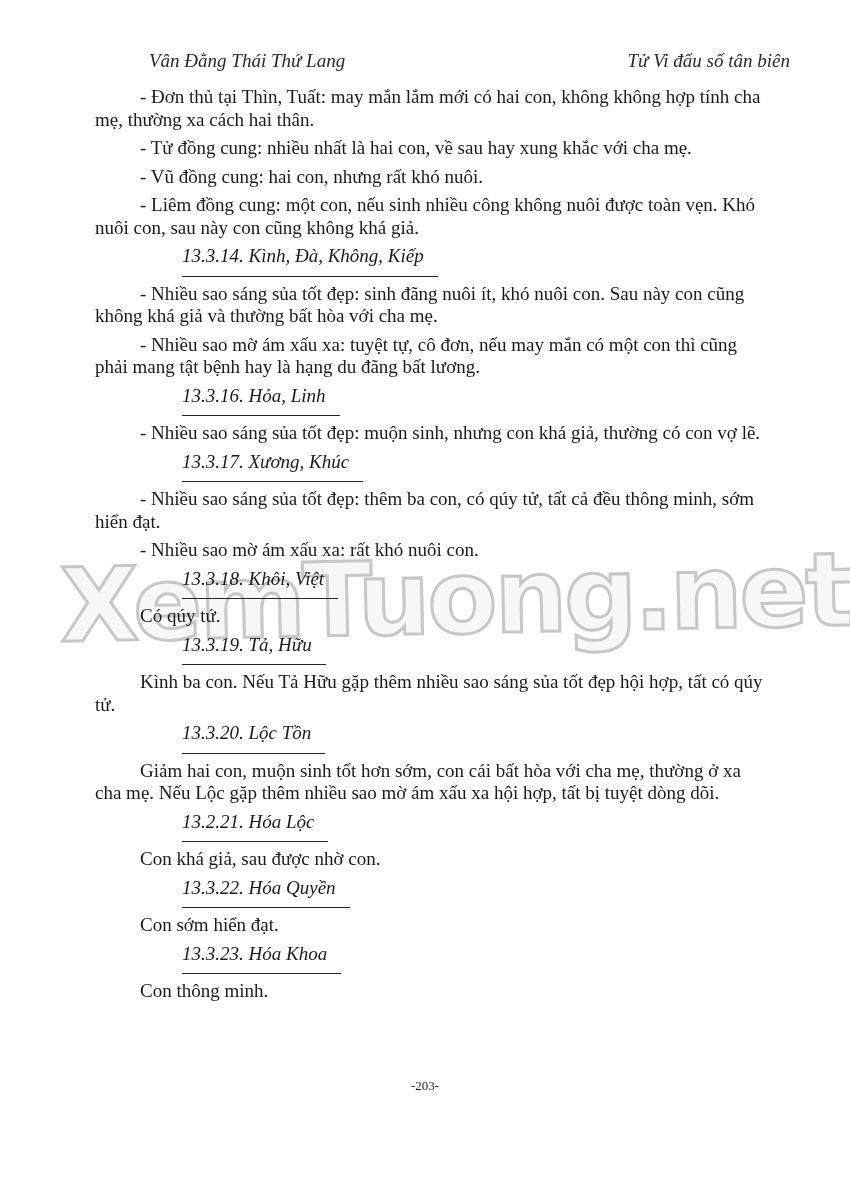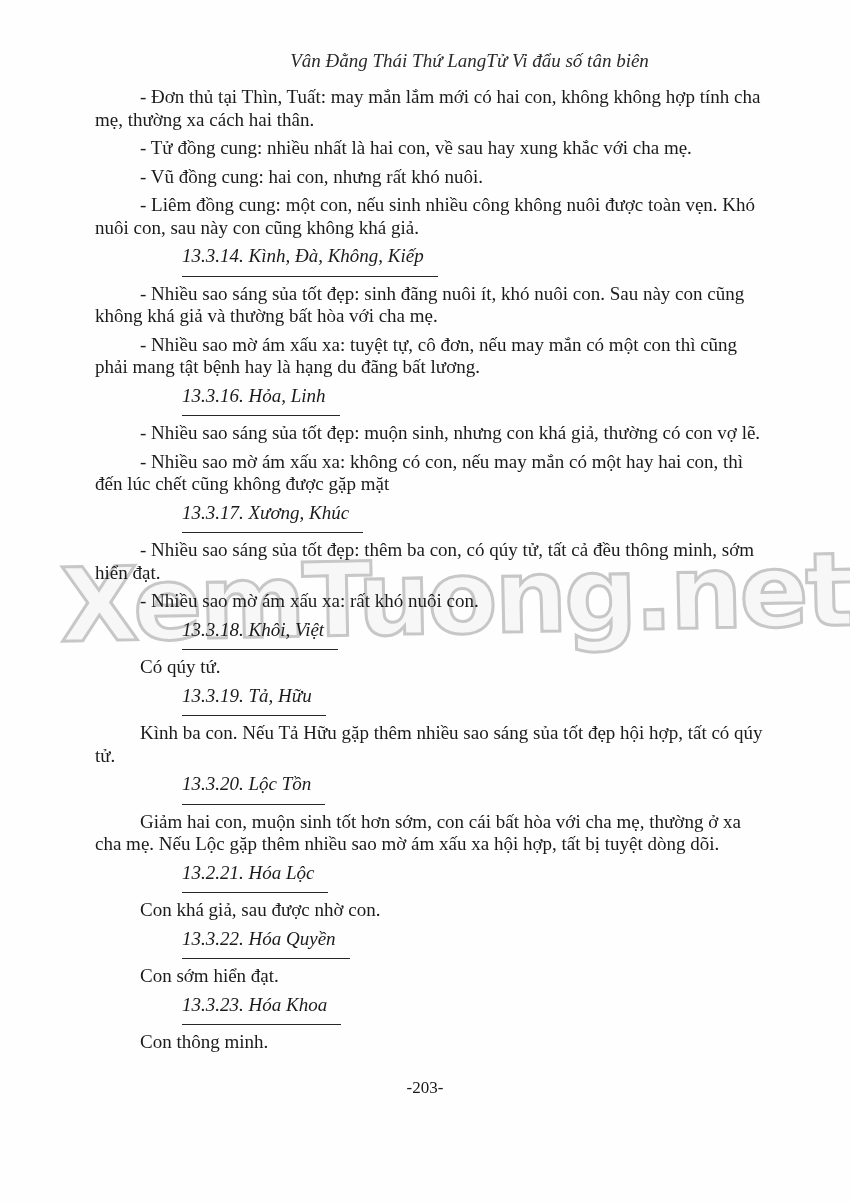--- a/index.html
+++ b/index.html
@@ -6,21 +6,21 @@
   .page{
     position:relative;
     width:850px;height:1202px;
     background:#fefefe;
     overflow:hidden;
     font-family:"Liberation Serif","DejaVu Serif",serif;
     color:#1b1b1b;
   }
   .running-header{
     position:absolute;top:50px;left:108px;right:60px;
-    display:flex;justify-content:center;
+    display:flex;justify-content:space-between;
     font-style:italic;font-size:19px;color:#2a2a2a;margin-left:41px;
   }
   .doc-body{
     position:absolute;top:86px;left:95px;width:676px;
     font-size:19px;line-height:22.5px;
     z-index:2;
   }
   .para{margin:0 0 6px 0;text-indent:45px;text-align:left;}
   .heading{
     margin:4px 0 6px 87px;
@@ -40,21 +40,21 @@
     font-size:102px;
     letter-spacing:-3px;
     white-space:nowrap;
     color:rgba(236,236,236,0.38);
     -webkit-text-stroke:3px #c7c7c7;
     transform:rotate(-1.2deg);
     user-select:none;
   }
   .page-number{
     position:absolute;top:1078px;left:0;right:0;
-    text-align:center;font-size:17px;color:#1b1b1b;
+    text-align:center;font-size:13px;color:#1b1b1b;
     z-index:2;
   }
   .footer-banner{
     position:absolute;top:1148px;left:0;right:0;height:54px;
     display:flex;align-items:center;justify-content:center;
     z-index:2;
   }
   .footer-text{
     font-family:"Liberation Sans","DejaVu Sans",sans-serif;
     font-size:31px;font-weight:500;color:#141414;
@@ -78,21 +78,20 @@
   <div class="doc-body">
       <div class="para">- Đơn thủ tại Thìn, Tuất: may mắn lắm mới có hai con, không không hợp tính cha mẹ, thường xa cách hai thân.</div>
       <div class="para">- Tử đồng cung: nhiều nhất là hai con, về sau hay xung khắc với cha mẹ.</div>
       <div class="para">- Vũ đồng cung: hai con, nhưng rất khó nuôi.</div>
       <div class="para">- Liêm đồng cung: một con, nếu sinh nhiều công không nuôi được toàn vẹn. Khó nuôi con, sau này con cũng không khá giả.</div>
       <div class="heading"><span>13.3.14. Kình, Đà, Không, Kiếp</span></div>
       <div class="para">- Nhiều sao sáng sủa tốt đẹp: sinh đãng nuôi ít, khó nuôi con. Sau này con cũng không khá giả và thường bất hòa với cha mẹ.</div>
       <div class="para">- Nhiều sao mờ ám xấu xa: tuyệt tự, cô đơn, nếu may mắn có một con thì cũng phải mang tật bệnh hay là hạng du đãng bất lương.</div>
       <div class="heading"><span>13.3.16. Hỏa, Linh</span></div>
       <div class="para">- Nhiều sao sáng sủa tốt đẹp: muộn sinh, nhưng con khá giả, thường có con vợ lẽ.</div>
-      <div class="para">- Nhiều sao mờ ám xấu xa: không có con, nếu may mắn có một hay hai con, thì đến lúc chết cũng không được gặp mặt</div>
       <div class="heading"><span>13.3.17. Xương, Khúc</span></div>
       <div class="para">- Nhiều sao sáng sủa tốt đẹp: thêm ba con, có qúy tử, tất cả đều thông minh, sớm hiển đạt.</div>
       <div class="para">- Nhiều sao mờ ám xấu xa: rất khó nuôi con.</div>
       <div class="heading"><span>13.3.18. Khôi, Việt</span></div>
       <div class="para">Có qúy tứ.</div>
       <div class="heading"><span>13.3.19. Tả, Hữu</span></div>
       <div class="para">Kình ba con. Nếu Tả Hữu gặp thêm nhiều sao sáng sủa tốt đẹp hội hợp, tất có qúy tử.</div>
       <div class="heading"><span>13.3.20. Lộc Tồn</span></div>
       <div class="para">Giảm hai con, muộn sinh tốt hơn sớm, con cái bất hòa với cha mẹ, thường ở xa cha mẹ. Nếu Lộc gặp thêm nhiều sao mờ ám xấu xa hội hợp, tất bị tuyệt dòng dõi.</div>
       <div class="heading"><span>13.2.21. Hóa Lộc</span></div>

